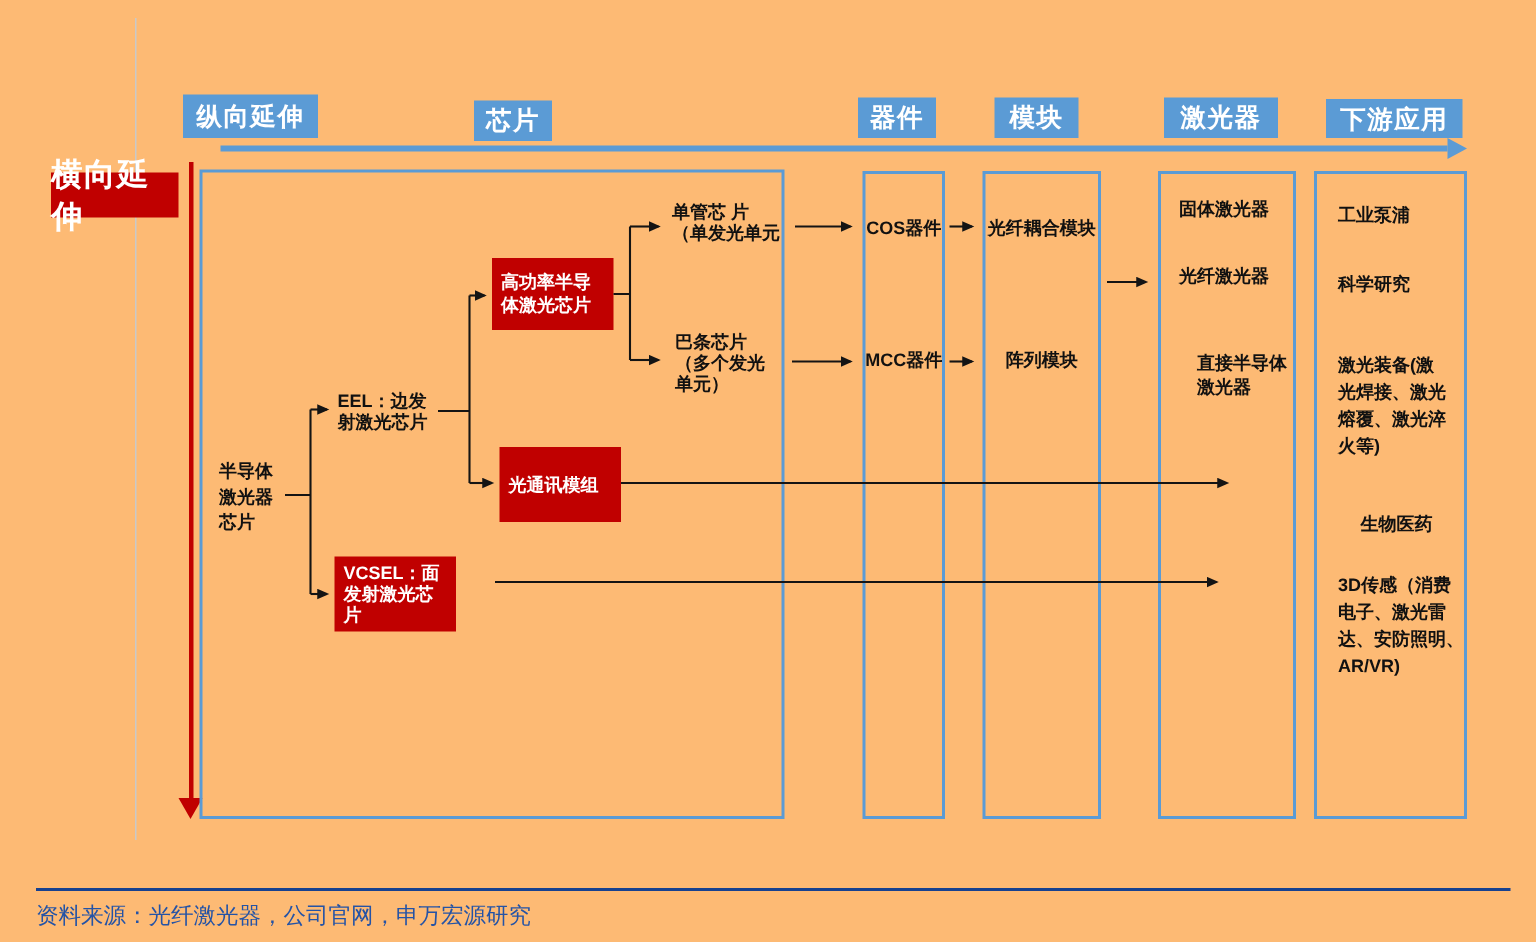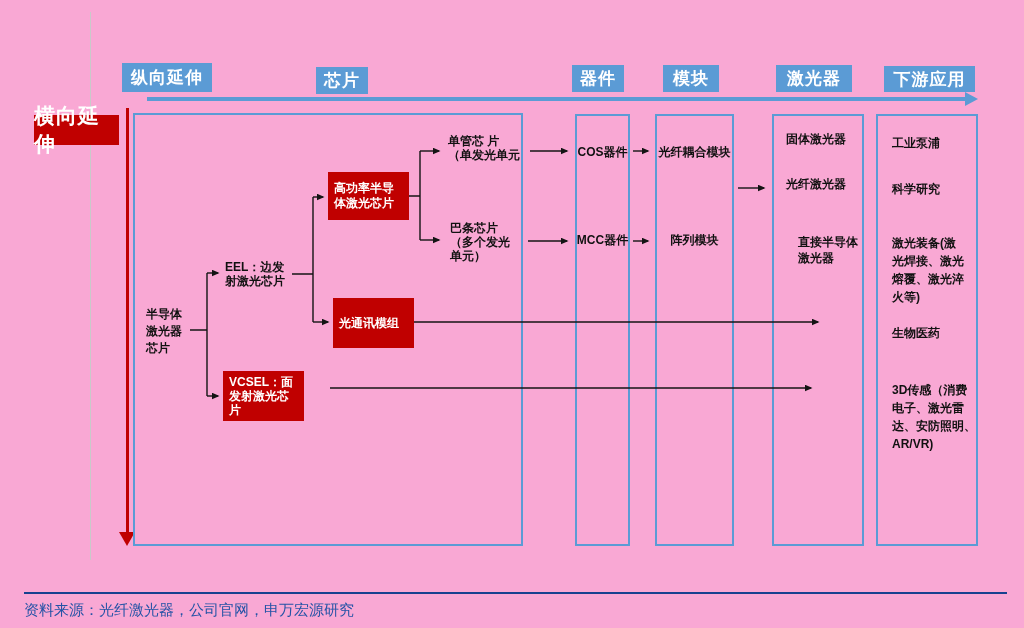--- a/index.html
+++ b/index.html
@@ -1,17 +1,17 @@
 <!DOCTYPE html>
 <html><head>
 <meta charset="utf-8">
 <style>
   html,body{margin:0;padding:0;background:#fff;}
   #stage{
-    position:relative;width:1024px;height:628px;background:#f9a8d4;overflow:hidden;
+    position:relative;width:1024px;height:628px;background:#fdba74;overflow:hidden;
     font-family:"Liberation Sans","DejaVu Sans",sans-serif;
   }
   .abs{position:absolute;box-sizing:border-box;}
   .txt{white-space:pre-line;}
   
   #gray-vline{left:90px;top:12px;width:1px;height:548px;background:#c9c9c9;}
   
   .hdr{background:#5B9BD5;color:#fff;font-weight:bold;font-size:17px;
        display:flex;align-items:center;justify-content:center;letter-spacing:1px;}
   #hdr-vert{left:122px;top:63px;width:90px;height:29px;}
@@ -115,21 +115,21 @@
   <div class="abs lbl txt laser-item" style="top:176px;">光纤激光器</div>
   <div class="abs lbl txt laser-item" style="top:234px;margin-left:12px;">直接半导体
 激光器</div>
 
   <div class="abs lbl txt app-item" style="top:134px;">工业泵浦</div>
   <div class="abs lbl txt app-item" style="top:180px;">科学研究</div>
   <div class="abs lbl txt app-item" style="top:234px;">激光装备(激
 光焊接、激光
 熔覆、激光淬
 火等)</div>
-  <div class="abs lbl txt app-item" style="top:324px;">生物医药</div>
+  <div class="abs lbl txt app-item" style="top:340px;margin-left:15px;">生物医药</div>
   <div class="abs lbl txt app-item" style="top:381px;">3D传感（消费
 电子、激光雷
 达、安防照明、
 AR/VR)</div>
 
   <svg class="abs" id="connectors" width="1024" height="628">
     <defs>
       <marker id="ah" markerWidth="9" markerHeight="8" refX="6.5" refY="3.5" orient="auto" markerUnits="userSpaceOnUse">
         <path d="M0,0 L8,3.5 L0,7 z" fill="#141414"></path>
       </marker>

